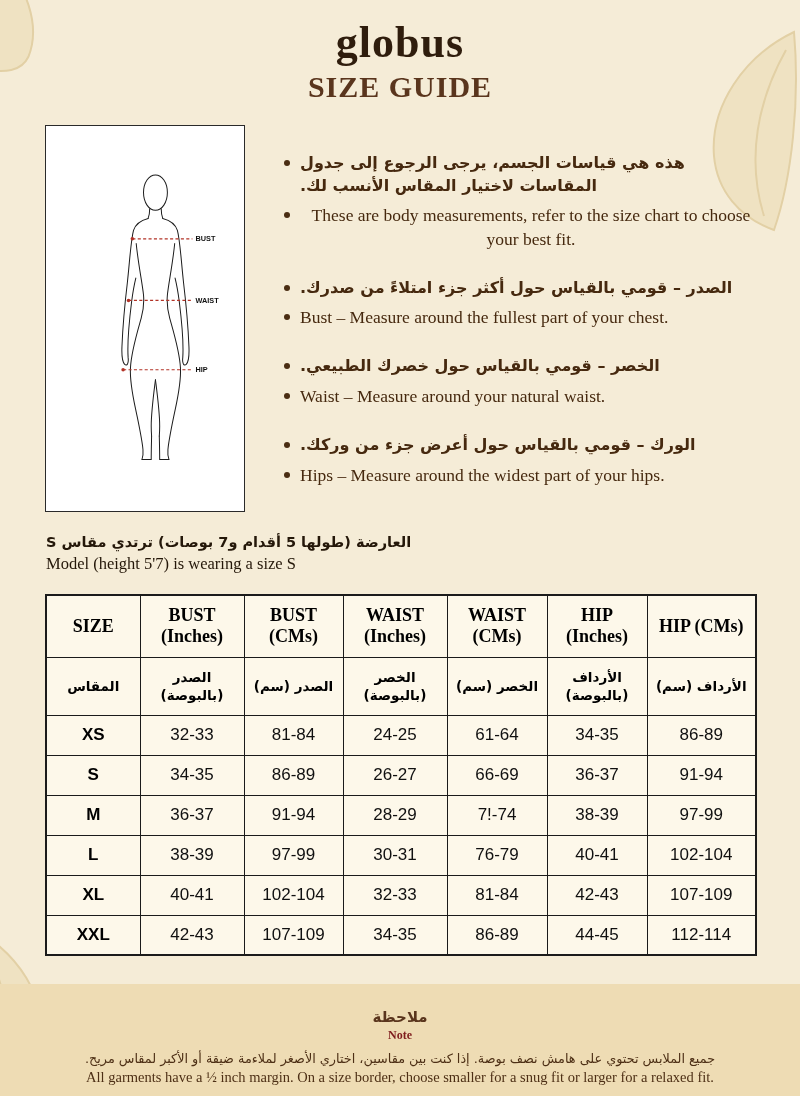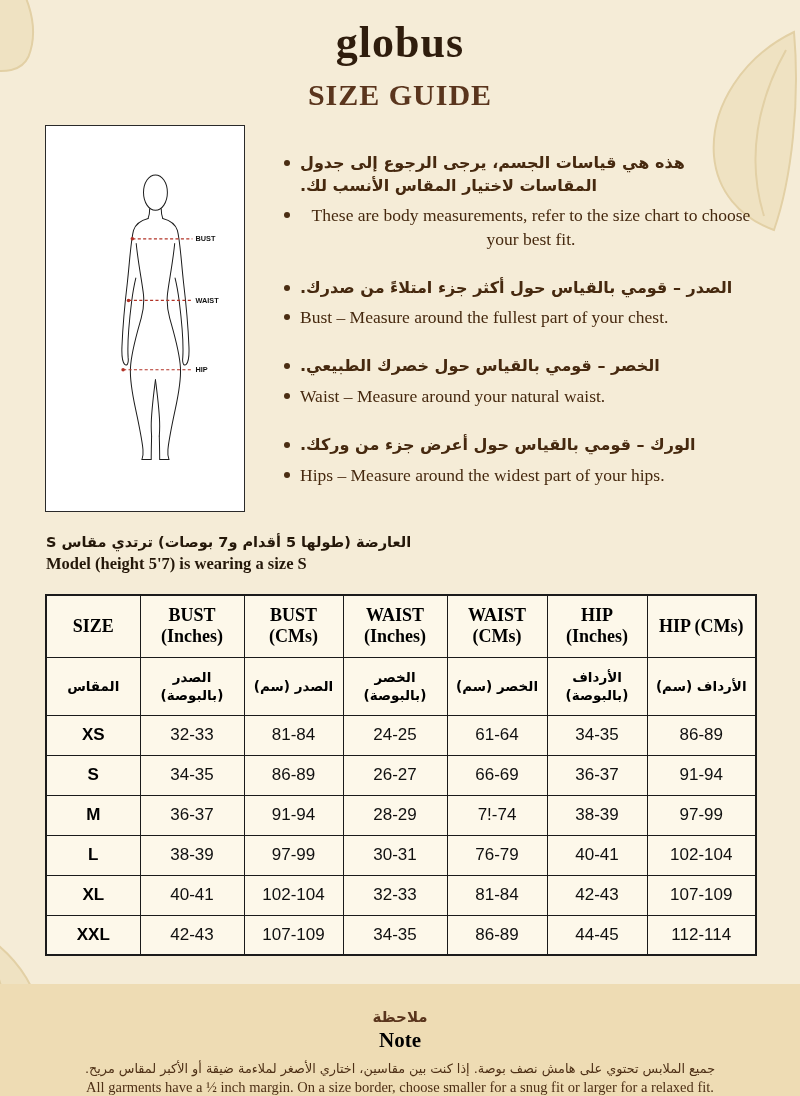--- a/index.html
+++ b/index.html
@@ -9,21 +9,21 @@
     background:#f5ecd7; overflow:hidden;
     font-family:"Liberation Serif", serif; color:#46290f;
   }
   .leaf { position:absolute; opacity:.9; pointer-events:none; }
   .leaf-tr { right:-12px; top:28px; }
   .leaf-bl { left:-34px; top:924px; }
   .leaf-tl { left:-30px; top:-42px; transform:rotate(15deg); }
 
   .header { position:absolute; top:20px; left:0; width:100%; text-align:center; }
   .logo { font-size:44px; font-weight:bold; color:#2f1d0d; letter-spacing:1px; line-height:1.05; }
-  .title { font-size:30px; font-weight:bold; color:#5a351d; letter-spacing:1px; margin-top:12px; }
+  .title { font-size:30px; font-weight:bold; color:#5a351d; letter-spacing:1px; margin-top:4px; }
 
   .figure-box {
     position:absolute; left:45px; top:125px; width:200px; height:387px;
     background:#ffffff; border:1px solid #2a2a2a;padding-left:44px;
   }
   .figure-box svg { width:100%; height:100%; display:block; }
   .ln { fill:none; stroke:#1c1c1c; stroke-width:1.3; stroke-linecap:round; }
   .meas { stroke:#b23327; stroke-width:1.5; stroke-dasharray:4 3; fill:none; }
   .mdot { fill:#b23327; }
   .m-label { font-family:"Liberation Sans", sans-serif; font-size:9.5px; font-weight:bold; fill:#111; }
@@ -31,21 +31,21 @@
   .bullets { position:absolute; left:284px; top:152px; width:478px; }
   .bullet-group { margin-bottom:26px; }
   .bullet-item { display:flex; align-items:flex-start; margin-bottom:7px; }
   .dot { width:6px; height:6px; border-radius:50%; background:#4a2d12; margin:8px 10px 0 0; flex:none; }
   .bullet-text { color:#46290f;text-align:center; }
   .bullet-text.ar { direction:rtl; text-align:left; font-family:"DejaVu Sans", sans-serif; font-weight:bold; font-size:16px; line-height:1.42; width:100%; }
   .bullet-text.en { font-family:"Liberation Serif", serif; font-size:17.5px; line-height:1.32; }
 
   .model-note { position:absolute; left:46px; top:534px; color:#241709; }
   .mn-ar { direction:rtl; text-align:left; font-family:"DejaVu Sans", sans-serif; font-weight:bold; font-size:14.5px; }
-  .mn-en { font-size:16.5px; margin-top:4px; font-weight:700; }
+  .mn-en { font-size:16.5px; margin-top:4px; font-weight:400; }
 
   .size-table {
     position:absolute; left:45px; top:594px; width:710px;
     border-collapse:collapse; table-layout:fixed;
     background:#fdf8ea; border:2px solid #1b1b1b;
   }
   .size-table th, .size-table td {
     border:1.4px solid #1b1b1b; text-align:center; vertical-align:middle; padding:0 2px;
   }
   tr.tr-en { height:62px; }
@@ -54,21 +54,21 @@
   .h-en { font-family:"Liberation Serif", serif; font-size:18px; font-weight:bold; color:#000; line-height:1.18; }
   .h-ar { font-family:"DejaVu Sans", sans-serif; font-size:13.5px; font-weight:bold; color:#000; line-height:1.35; }
   .r-size { font-family:"Liberation Sans", sans-serif; font-size:17px; font-weight:bold; color:#000; }
   .size-table td { font-family:"Liberation Sans", sans-serif; font-size:17px; color:#101010; }
 
   .note-band {
     position:absolute; left:0; bottom:0; width:100%; height:112px;
     background:#eedcb4; text-align:center; padding-top:24px;
   }
   .nt-ar { font-family:"DejaVu Sans", sans-serif; font-weight:bold; font-size:15px; color:#5a351d; }
-  .nt-en { font-weight:bold; font-size:21px; color:#000000; margin-top:2px; }
+  .nt-en { font-weight:bold; font-size:12px; color:#7f1d1d; margin-top:2px; }
   .nb-ar { direction:rtl; font-family:"DejaVu Sans", sans-serif; font-size:12.8px; color:#4d2f15; margin-top:8px; }
   .nb-en { font-size:14.5px; color:#4d2f15; margin-top:3px; }
 </style>
 </head>
 <body>
 
 <div class="page">
 
   <svg class="leaf leaf-tr" width="130" height="205" viewBox="0 0 130 205">
     <path d="M112 4 C 62 28, 28 78, 32 128 C 35 163, 58 190, 92 202 C 110 150, 118 72, 112 4 Z" fill="#efe2c0" stroke="#e1cda0" stroke-width="2"></path>

